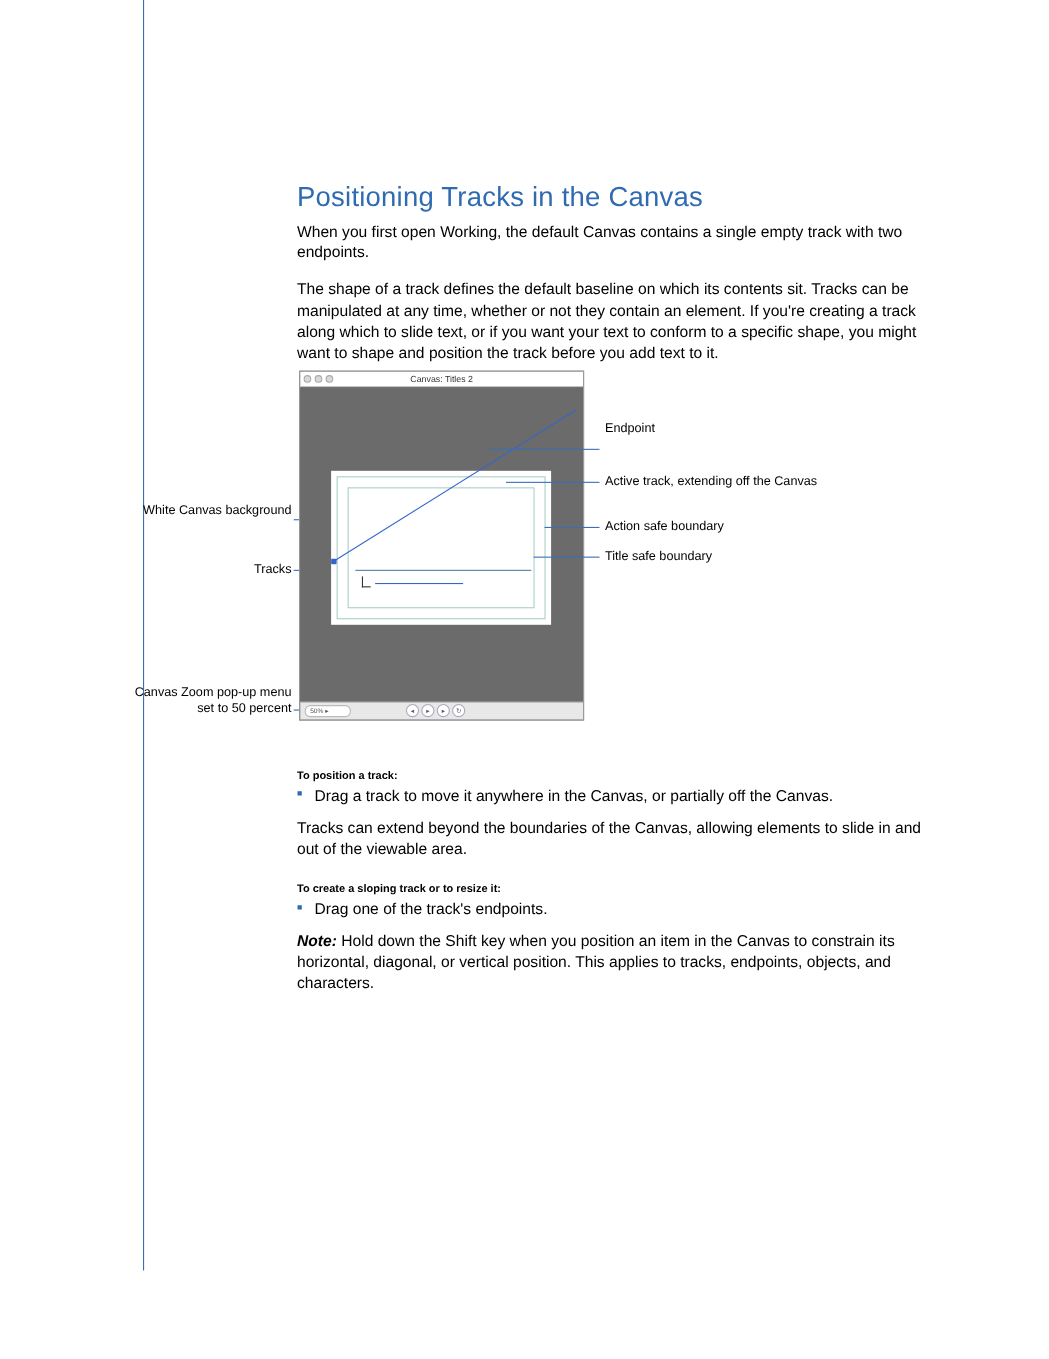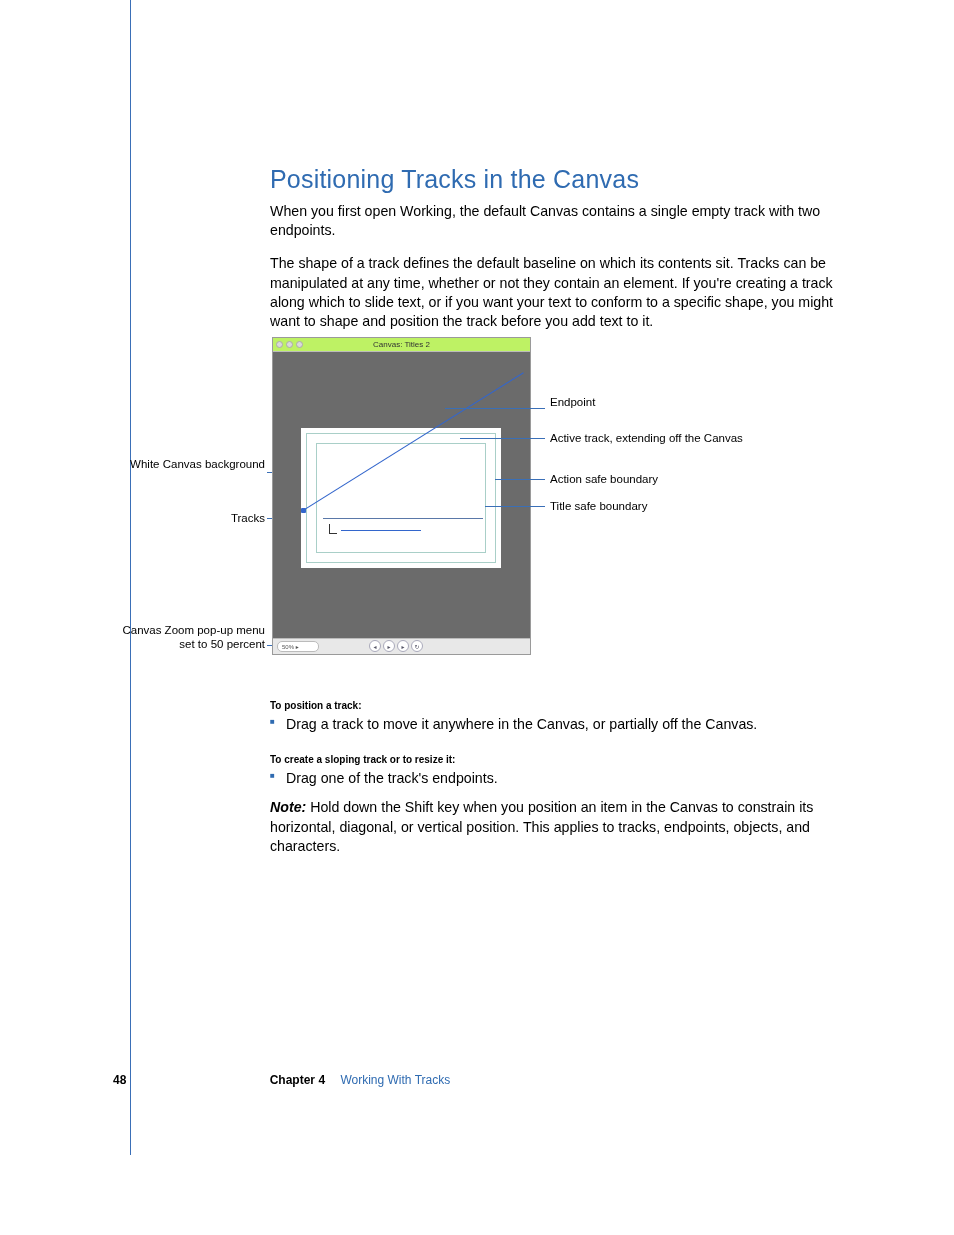--- a/index.html
+++ b/index.html
@@ -18,21 +18,21 @@
   
   .figure-wrap { position: absolute; left: 105px; top: 335px; width: 760px; height: 330px; }
   .left-labels { position: absolute; left: 0; top: 0; width: 160px; font-size: 11.5px; color: #000; text-align: right; }
   .left-labels div { position: absolute; right: 0; width: 160px; line-height: 1.2; }
   .right-labels { position: absolute; left: 445px; top: 0; width: 300px; font-size: 11.5px; color: #000; }
   .right-labels div { position: absolute; left: 0; width: 300px; line-height: 1.2; }
   .leader { position: absolute; background: #3a6fb7; height: 1px; }
 
   
   .shot { position: absolute; left: 167px; top: 2px; width: 259px; height: 318px; background: #6b6b6b; border: 1px solid #9a9a9a; }
-  .shot-titlebar { position: absolute; left: 0; top: 0; right: 0; height: 14px; background: #bef264; border-bottom: 1px solid #bbb; font-size: 8px; text-align: center; line-height: 14px; color: #333; }
+  .shot-titlebar { position: absolute; left: 0; top: 0; right: 0; height: 14px; background: #ffffff; border-bottom: 1px solid #bbb; font-size: 8px; text-align: center; line-height: 14px; color: #333; }
   .shot-tl-dots { position: absolute; left: 3px; top: 3px; display: flex; gap: 3px; }
   .shot-tl-dots span { width: 7px; height: 7px; border-radius: 50%; background: #d9d9d9; border: 1px solid #aaa; }
   .canvas-area { position: absolute; left: 0; top: 14px; right: 0; bottom: 16px; background: #6b6b6b; }
   .white-canvas { position: absolute; left: 28px; top: 76px; width: 200px; height: 140px; background: #ffffff; }
   .safe-outer { position: absolute; left: 33px; top: 81px; width: 190px; height: 130px; border: 1px solid #a9cfc8; }
   .safe-inner { position: absolute; left: 43px; top: 91px; width: 170px; height: 110px; border: 1px solid #a9cfc8; }
   .active-track { position: absolute; width: 210px; height: 0; border-top: 1.5px solid #3366cc; transform-origin: left center; }
   .track-h { position: absolute; height: 0; border-top: 1px solid #5a78a8; }
   .endpoint { position: absolute; width: 5px; height: 5px; background: #3366cc; border-radius: 1px; }
   .bracket { position: absolute; border: 1px solid #333; border-right: none; border-top: none; width: 8px; height: 10px; }
@@ -102,40 +102,36 @@
         </div>
       </div>
     </div>
 
     <div class="leader" style="left:340px; top:73px; width:100px;"></div>
     <div class="leader" style="left:355px; top:103px; width:85px;"></div>
     <div class="leader" style="left:390px; top:144px; width:50px;"></div>
     <div class="leader" style="left:380px; top:171px; width:60px;"></div>
 
     <div class="right-labels">
-      <div style="top:61px;">Endpoint</div>
+      <div style="top:49px;">Endpoint</div>
       <div style="top:97px;">Active track, extending off the Canvas</div>
       <div style="top:138px;">Action safe boundary</div>
       <div style="top:165px;">Title safe boundary</div>
     </div>
   </div>
 
   <div style="position:absolute; left:270px; top:680px; width:590px;">
     <div class="subhead">To position a track:</div>
     <ul class="bullets">
       <li>Drag a track to move it anywhere in the Canvas, or partially off the Canvas.</li>
     </ul>
+    <p>Tracks can extend beyond the boundaries of the Canvas, allowing elements to slide in and out of the viewable area.</p>
 
     <div class="subhead">To create a sloping track or to resize it:</div>
     <ul class="bullets">
       <li>Drag one of the track's endpoints.</li>
     </ul>
     <p>
       <span class="note-italic">Note:</span><span>  Hold down the Shift key when you position an item in the Canvas to constrain its horizontal, diagonal, or vertical position. This applies to tracks, endpoints, objects, and characters.</span>
     </p>
   </div>
 
-  <div class="footer">
-    <span class="pg">48</span>
-    <span class="chap">Chapter 4</span>
-    <span class="chtitle">Working With Tracks</span>
-  </div>
 </div>
 
 </body></html>

